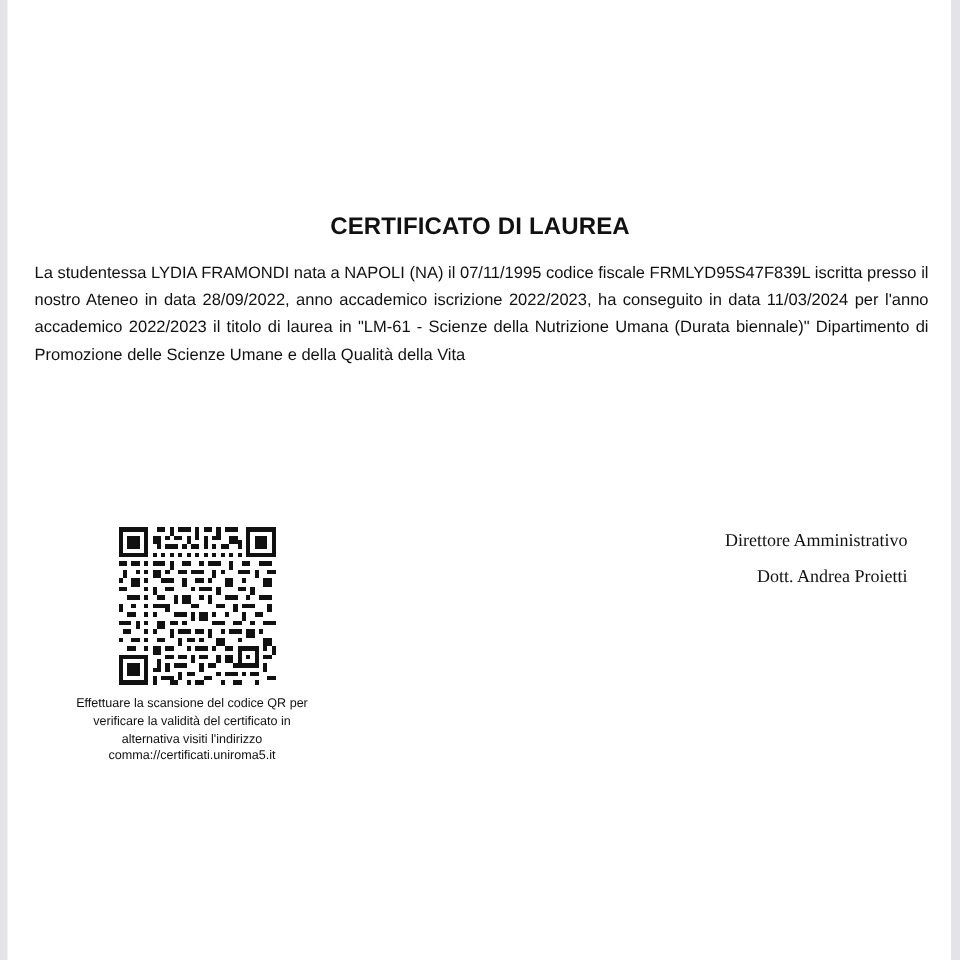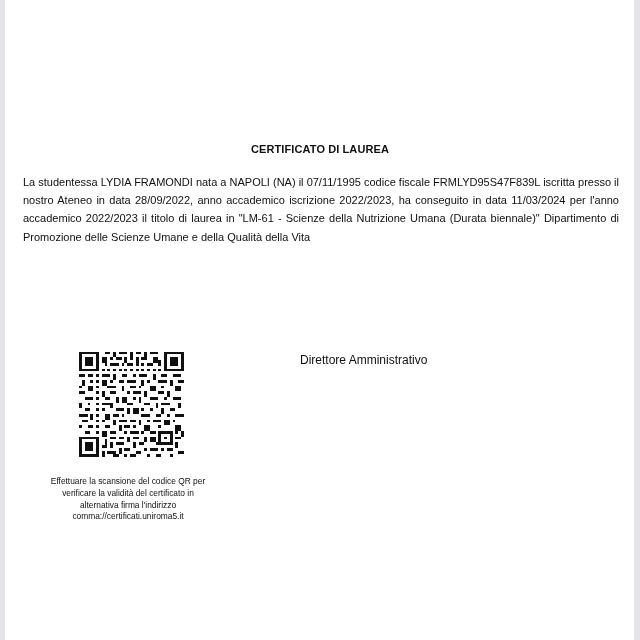--- a/index.html
+++ b/index.html
@@ -16,21 +16,21 @@
       left: 5px; top: 0;
       width: 629px; height: 640px;
       background: #ffffff;
     }
     .title {
       position: absolute;
       left: 0; width: 640px;
       top: 143px;
       text-align: center;
       font-weight: bold;
-      font-size: 11px;
+      font-size: 16px;
       letter-spacing: 0.1px;
     }
     .body-text {
       position: absolute;
       left: 23px; top: 173px;
       width: 596px;
       font-size: 11px;
       line-height: 18.2px;
       text-align: justify;
     }
@@ -45,27 +45,27 @@
       width: 105px; height: 106px;
     }
     .qr svg { width: 100%; height: 100%; display: block; }
     .qr-caption {
       position: absolute;
       left: 0; top: 113px;
       width: 208px;
       text-align: center;
       font-size: 8.4px;
       line-height: 11.8px;
-      margin-top: 13px;
     }
     .signature {
       position: absolute;
       left: 300px; top: 352px;
       width: 305px;
-      text-align: left;
+      text-align: right;
+      font-family: Liberation Serif, serif;
     }
     .sig-role { font-size: 12px; line-height: 16px; }
     .sig-name { font-size: 12px; line-height: 16px; margin-top: 8px; }
     .sig-note { font-size: 7.4px; line-height: 10px; margin-top: 9px; color: #222; }
   </style>
 </head>
 <body>
 
 <div class="page"></div>
 
@@ -105,20 +105,21 @@
                  M9 31h1v2H9z M11 30h2v1h-2z M14 30h2v1h-2z M17 30h1v2h-1z M19 30h2v1h-2z M23 30h1v2h-1z M25 30h2v2h-2z M34 30h2v1h-2z
                  M8 33h2v1H8z M11 32h1v2h-1z M13 32h3v1h-3z M19 32h1v2h-1z M21 32h2v1h-2z M27 32h1v1h-1z M34 32h1v2h-1z
                  M8 35h1v2H8z M10 35h3v1h-3z M14 34h1v2h-1z M16 34h2v1h-2z M20 35h2v1h-2z M23 34h1v1h-1z M25 34h3v1h-3z M29 34h1v1h-1z M31 34h2v1h-2z M35 35h2v1h-2z
                  M12 36h2v1h-2z M16 36h1v1h-1z M18 36h2v1h-2z M24 36h1v1h-1z M27 36h2v1h-2z M32 36h1v1h-1z"></path>
       </g>
     </svg>
   </div>
   <div class="qr-caption">
     <div>Effettuare la scansione del codice QR per</div>
     <div>verificare la validità del certificato in</div>
-    <div>alternativa firma l'indirizzo</div>
+    <div>alternativa visiti l'indirizzo</div>
     <div>comma://certificati.uniroma5.it</div>
   </div>
 </div>
 
 <div class="signature">
   <div class="sig-role">Direttore Amministrativo</div>
+  <div class="sig-name">Dott. Andrea Proietti</div>
 </div>
 
 </body></html>

